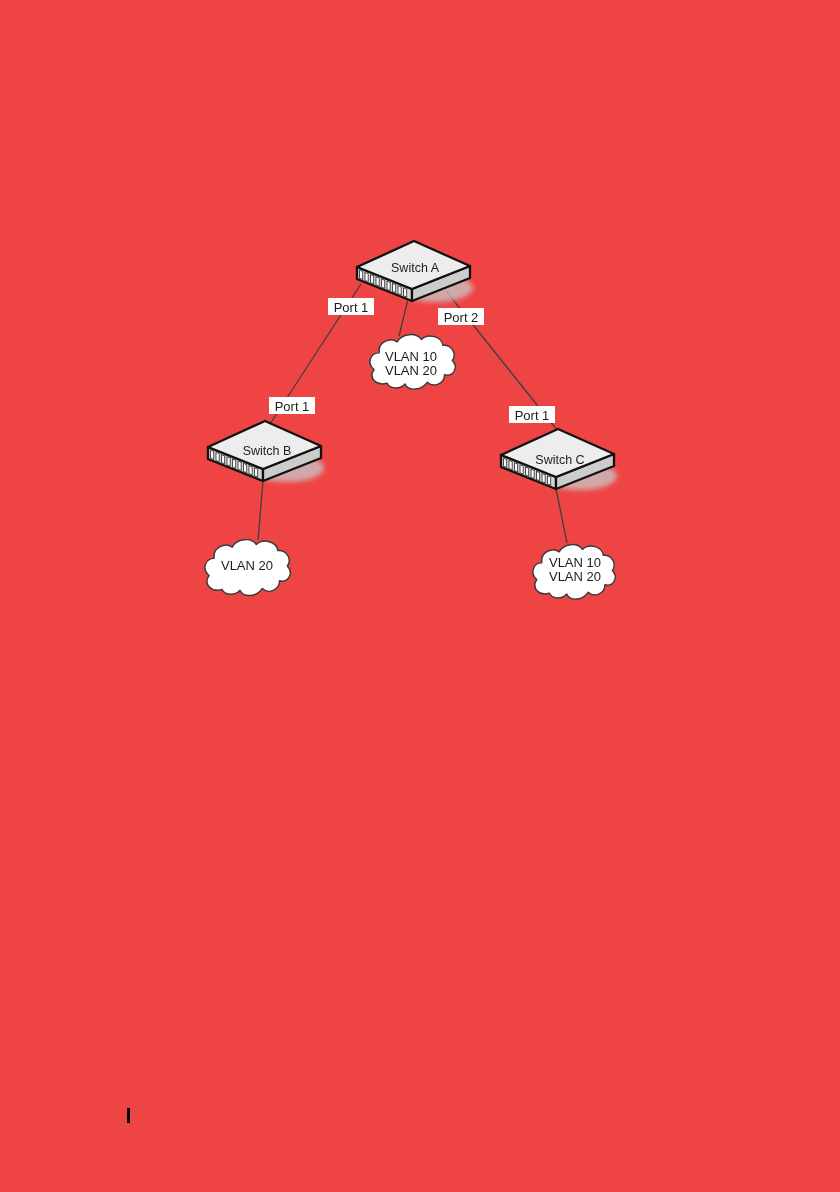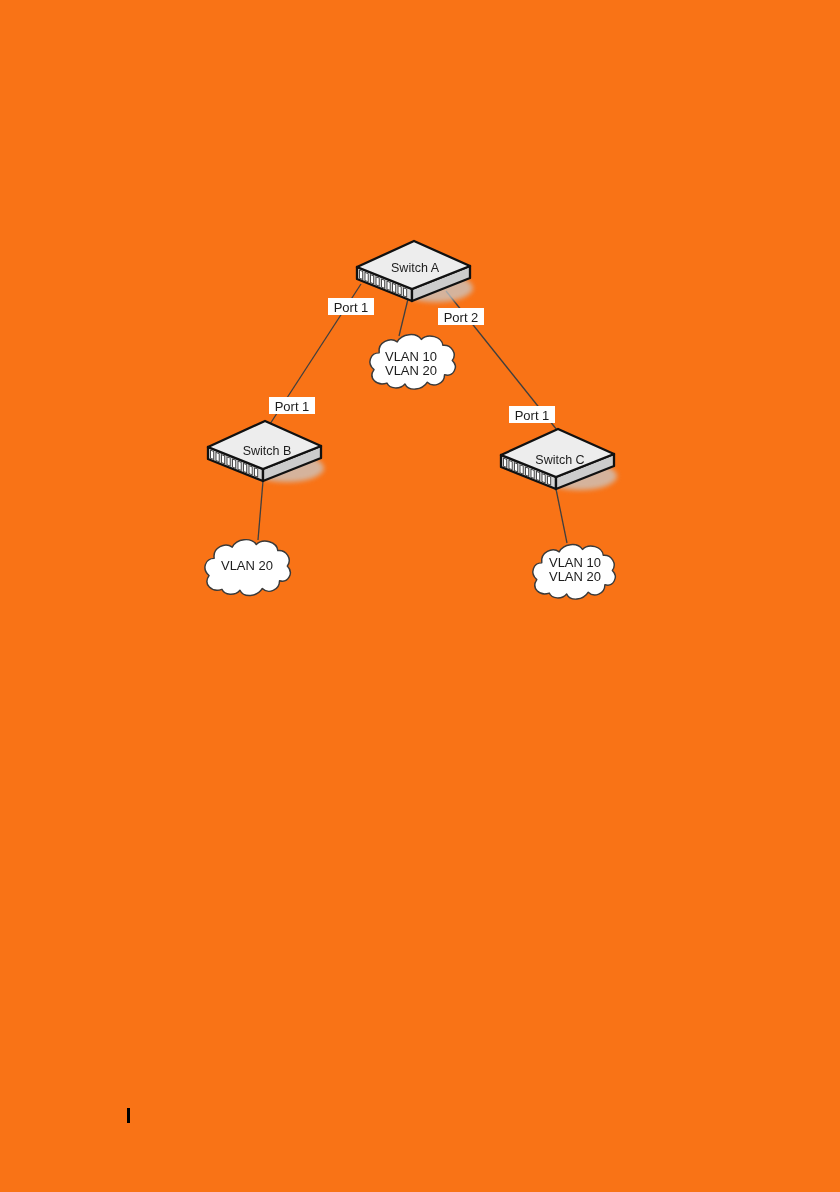--- a/index.html
+++ b/index.html
@@ -1,17 +1,17 @@
 <!DOCTYPE html>
 <html><head>
 <meta charset="utf-8">
 <style>
   html,body{margin:0;padding:0;background:#ffffff;}
   body{width:840px;height:1192px;overflow:hidden;position:relative;}
-  .page{position:absolute;left:0;top:0;width:840px;height:1192px;background:#f97316;}
+  .page{position:absolute;left:0;top:0;width:840px;height:1192px;background:#ef4444;}
   svg{position:absolute;left:0;top:0;}
   svg text{font-family:"Liberation Sans","DejaVu Sans",sans-serif;}
   .port-label,.cloud-label{font-size:13px;fill:#1c1c1c;text-anchor:middle;}
   .switch-label{font-size:12.5px;fill:#1c1c1c;text-anchor:middle;}
   .connector{stroke:#3f3f3f;stroke-width:1.3;fill:none;}
   .cloud{fill:#ffffff;stroke:#3a3a3a;stroke-width:1.7;stroke-linejoin:round;}
   .face{stroke:#111111;stroke-width:2.3;stroke-linejoin:round;}
   .slot{fill:#ffffff;stroke:#3a3a3a;stroke-width:0.9;}
   .labelbg{fill:#ffffff;}
   .shadow{fill:#c9c9c9;opacity:0.75;}

